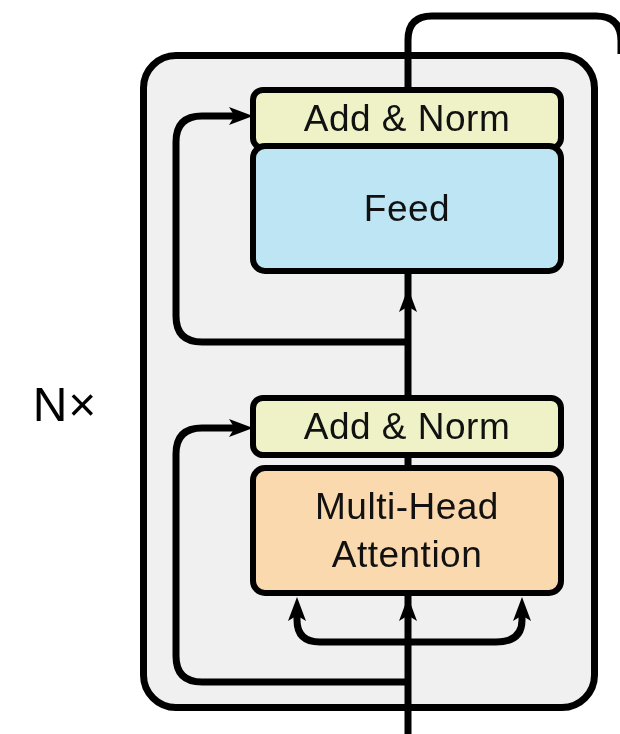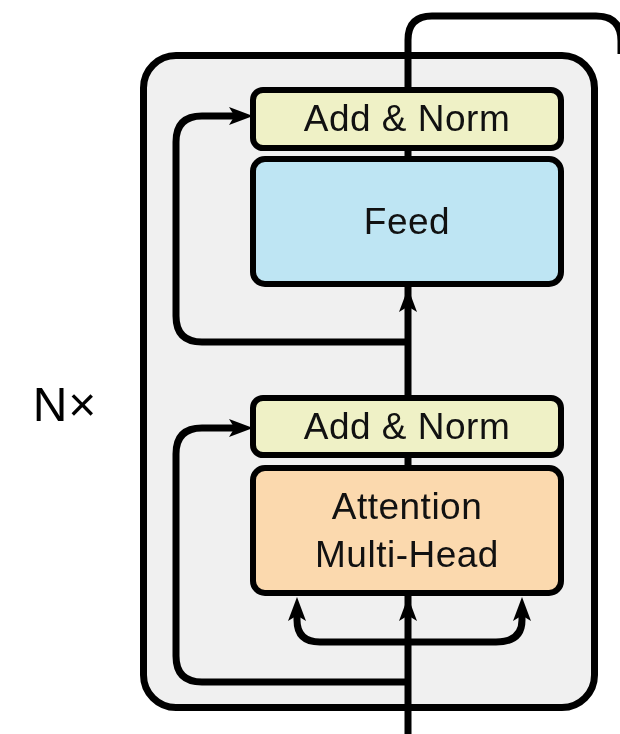--- a/index.html
+++ b/index.html
@@ -21,21 +21,21 @@
   .dbox{
     position:absolute;left:250px;width:314px;box-sizing:border-box;
     border:6px solid #000;display:flex;flex-direction:column;
     align-items:center;justify-content:center;
     font-size:37px;line-height:48px;letter-spacing:0.5px;color:#111;
     z-index:2;text-align:center;font-weight:400;
   }
   .addnorm{background:#eff1c6;border-radius:13px;height:64px;}
   #add-norm-top{top:87px;}
   #add-norm-bottom{top:395px;height:63px;}
-  .feedforward{background:#bee5f3;border-radius:15px;top:156px;height:131px;}
+  .feedforward{background:#bee5f3;border-radius:15px;top:143px;height:131px;}
   .attention{background:#fbd9ae;border-radius:15px;top:465px;height:131px;}
   
   .repeat-label{
     position:absolute;left:25px;top:378px;width:80px;height:52px;
     display:flex;align-items:center;justify-content:center;
     font-size:48px;font-weight:300;color:#000;z-index:1;letter-spacing:1px;
   }
 </style>
 </head>
 <body>
@@ -70,17 +70,17 @@
 
   <div class="dbox feedforward">
     <span>Feed</span>
   </div>
 
   <div class="dbox addnorm" id="add-norm-bottom">
     <span>Add &amp; Norm</span>
   </div>
 
   <div class="dbox attention">
+    <span>Multi-Head</span>
     <span>Attention</span>
-    <span>Multi-Head</span>
   </div>
 
 </div>
 
 </body></html>

